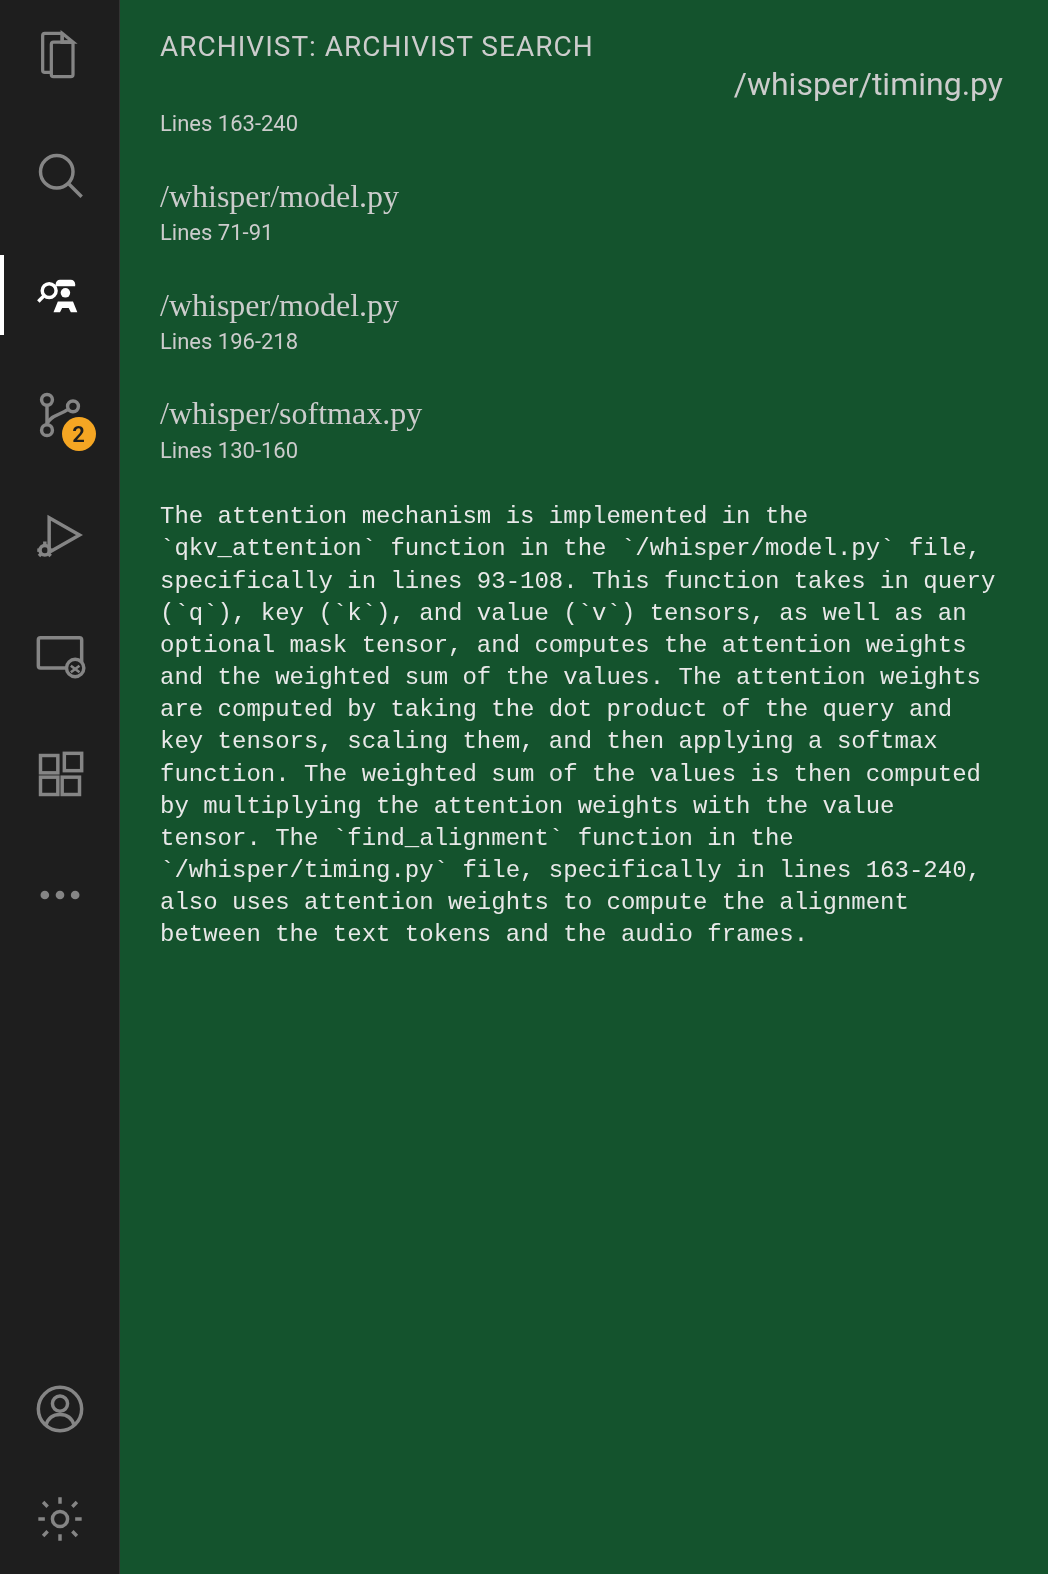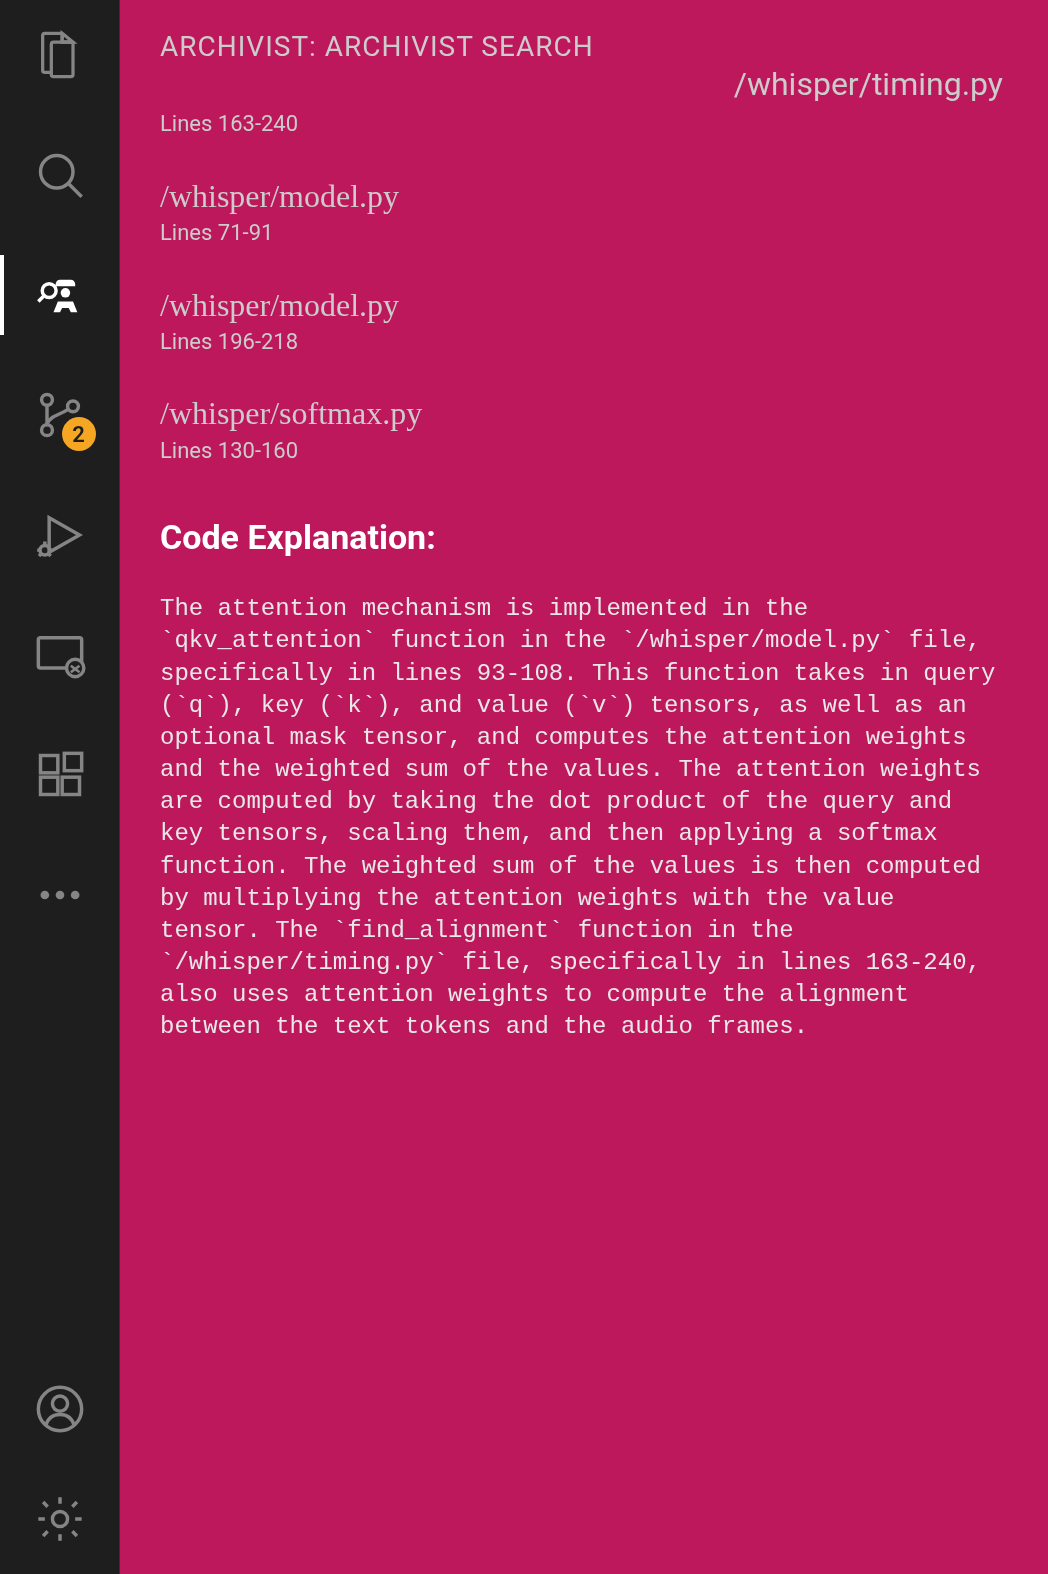--- a/index.html
+++ b/index.html
@@ -67,21 +67,21 @@
   .bottom-icons {
     position: absolute;
     bottom: 25px;
     display: flex;
     flex-direction: column;
     gap: 50px;
     align-items: center;
   }
   .sidebar-panel {
     flex: 1;
-    background: #be185d;
+    background: #14532d;
     padding: 30px 45px 30px 40px;
     overflow-y: auto;
   }
   .panel-title {
     font-size: 28px;
     letter-spacing: 1px;
     color: #cccccc;
     margin-bottom: 20px;
     font-weight: 400;
   }
@@ -232,16 +232,15 @@
   <div class="result-block">
     <div class="file-path">/whisper/model.py</div>
     <div class="line-range">Lines 196-218</div>
   </div>
 
   <div class="result-block">
     <div class="file-path">/whisper/softmax.py</div>
     <div class="line-range">Lines 130-160</div>
   </div>
 
-  <div class="section-header">Code Explanation:</div>
 
   <div class="explanation">The attention mechanism is implemented in the `qkv_attention` function in the `/whisper/model.py` file, specifically in lines 93-108. This function takes in query (`q`), key (`k`), and value (`v`) tensors, as well as an optional mask tensor, and computes the attention weights and the weighted sum of the values. The attention weights are computed by taking the dot product of the query and key tensors, scaling them, and then applying a softmax function. The weighted sum of the values is then computed by multiplying the attention weights with the value tensor. The `find_alignment` function in the `/whisper/timing.py` file, specifically in lines 163-240, also uses attention weights to compute the alignment between the text tokens and the audio frames.</div>
 </div>
 
 </body></html>

